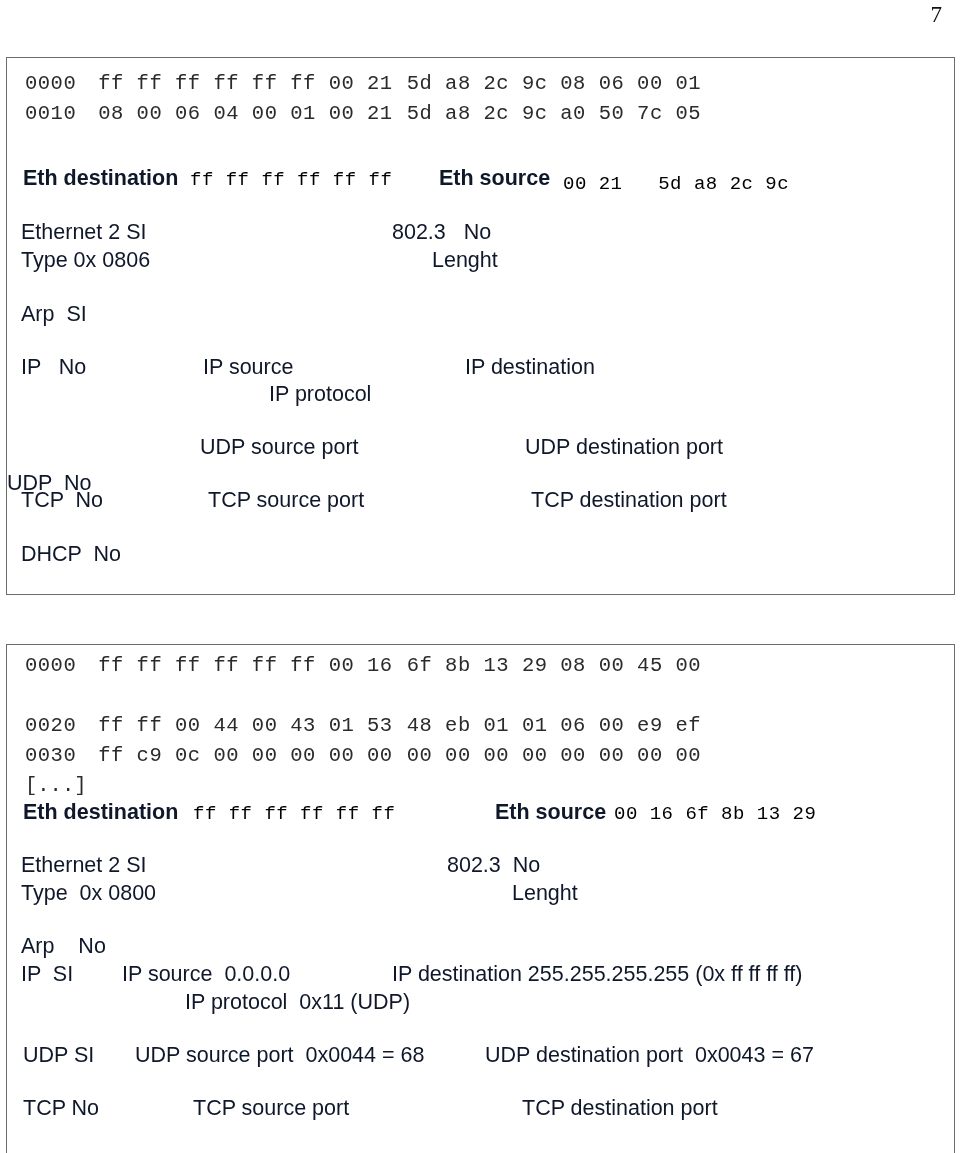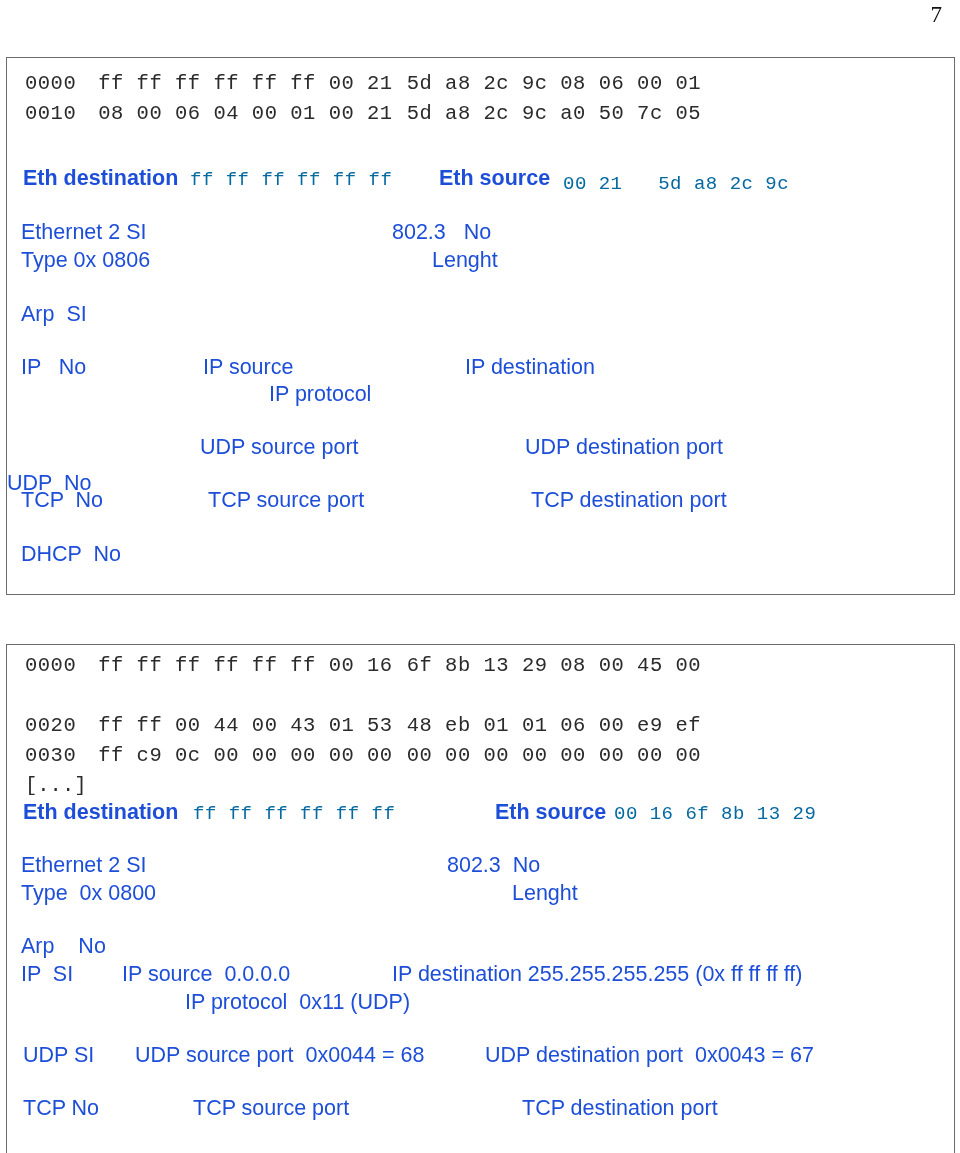--- a/index.html
+++ b/index.html
@@ -64,27 +64,27 @@
   .ellipsis {
     font-family: "Liberation Mono", "DejaVu Sans Mono", monospace;
     font-size: 20.5px;
     color: #2b2b2b;
   }
 
   
   .lbl {
     font-family: "Liberation Sans", sans-serif;
     font-size: 21.5px;
-    color: #1d4ed8;
+    color: #0f172a;
   }
   .lbl-bold { font-weight: bold; }
   .mac {
     font-family: "Liberation Mono", "DejaVu Sans Mono", monospace;
     font-size: 19px;
-    color: #0369a1;
+    color: #000000;
     letter-spacing: 0.5px;
   }
 </style>
 </head>
 <body>
 
 <div id="page-number">7</div>
 
 <div class="panel" id="panel-arp">
   <div class="inner">

